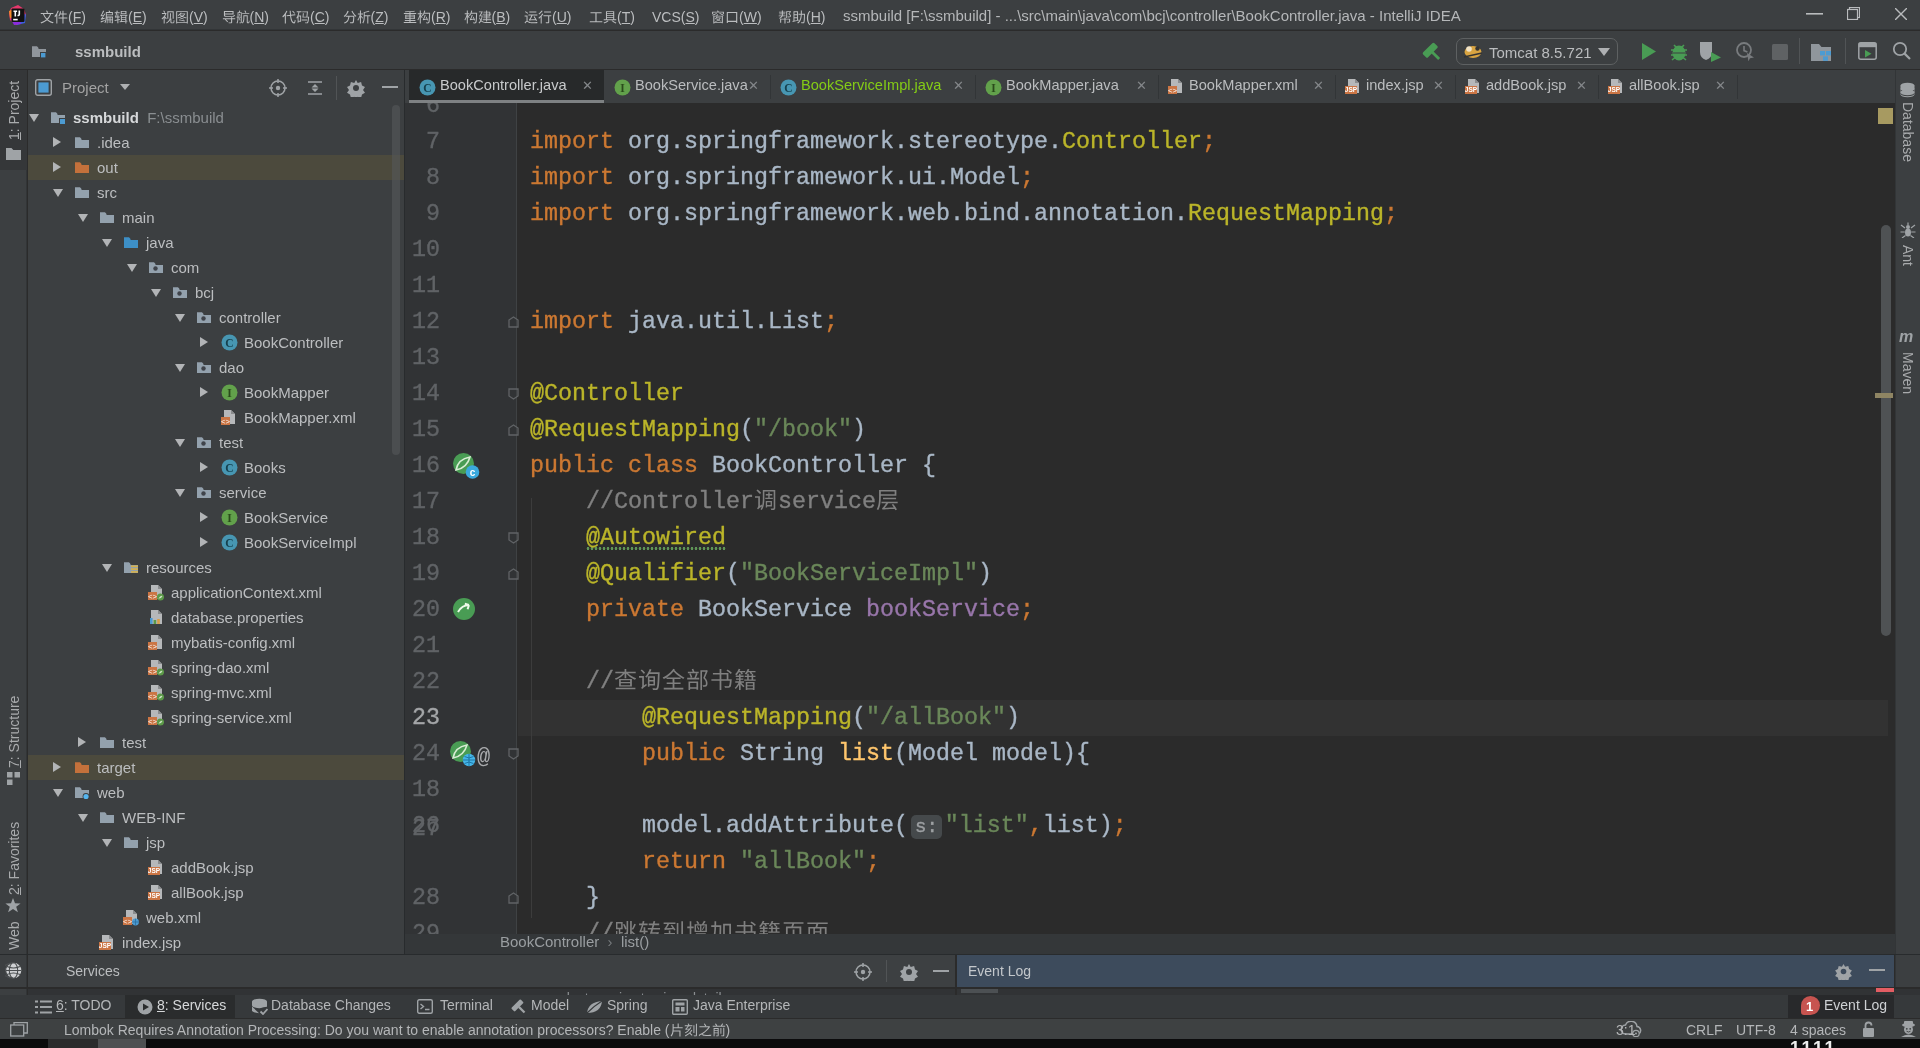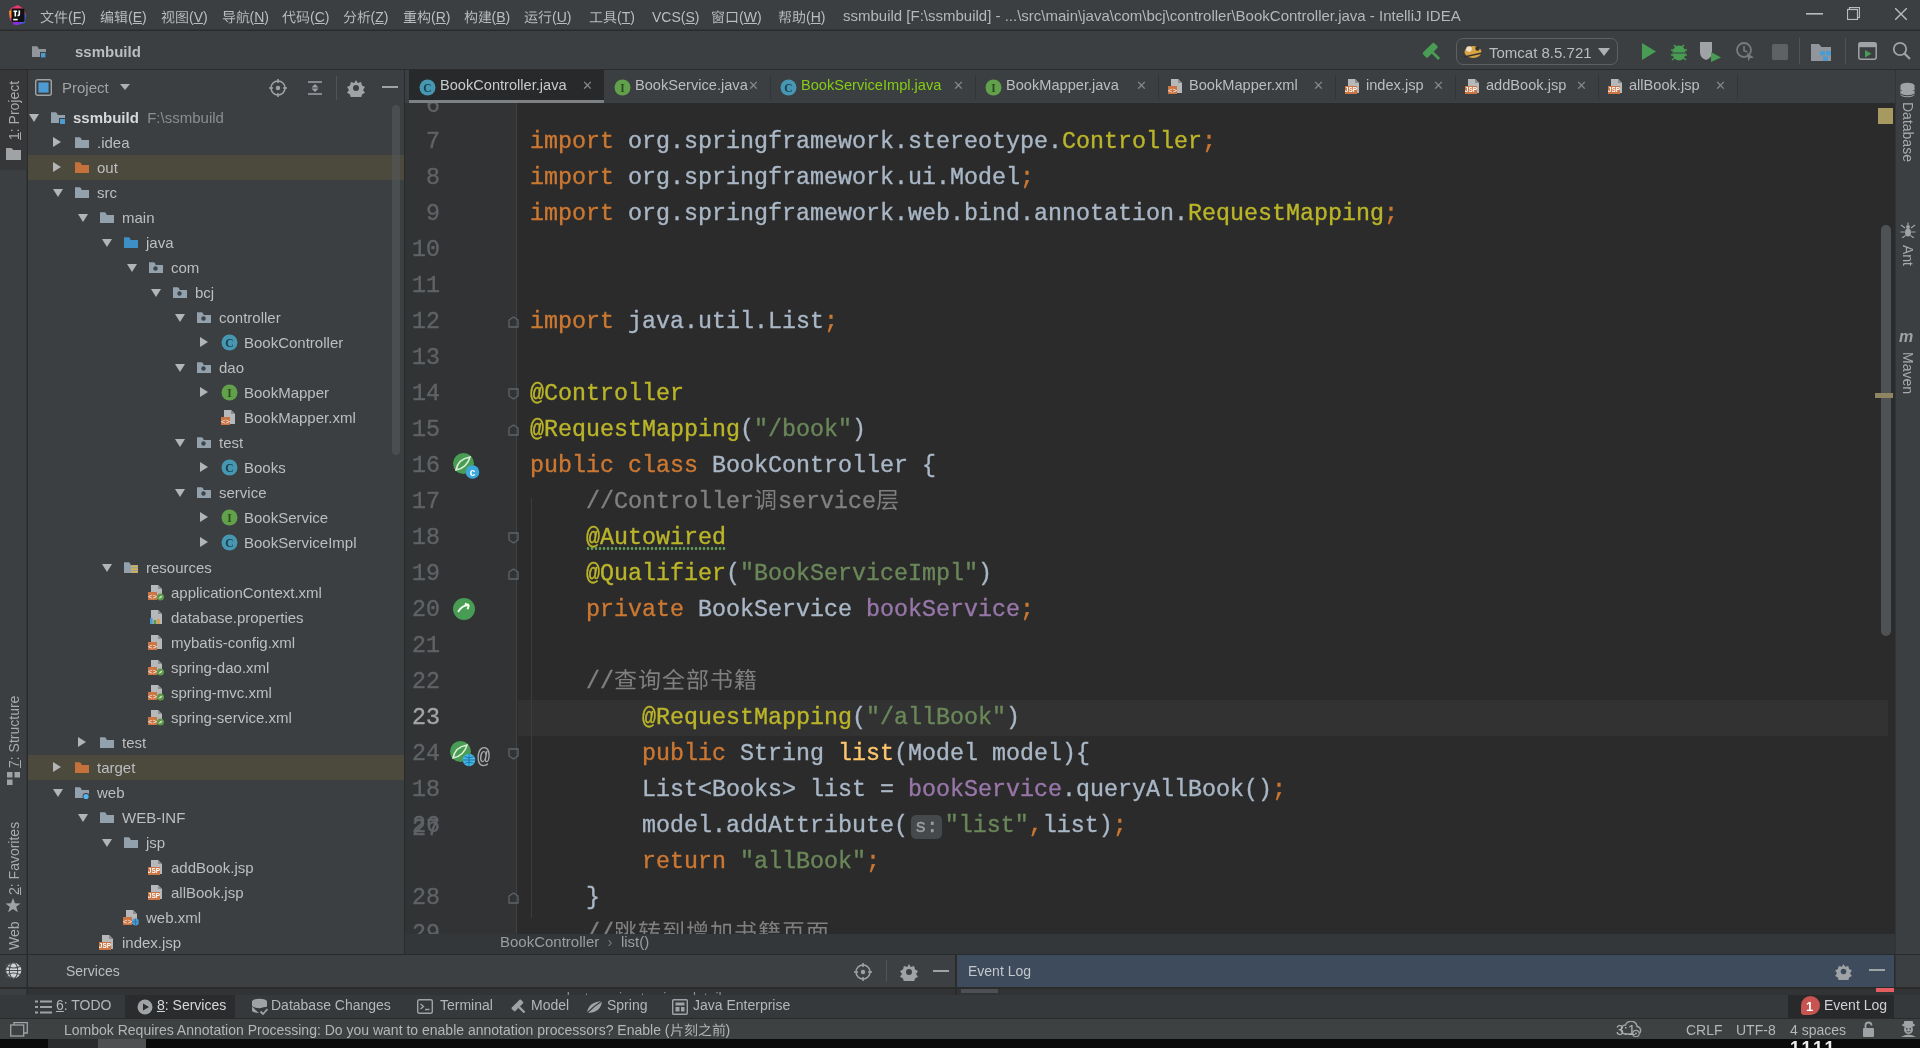--- a/index.html
+++ b/index.html
@@ -513,21 +513,20 @@
           <path fill="currentColor" d="M133 -792H209V-499Q209 -437 205 -362Q201 -287 190 -209Q178 -131 156 -58Q134 16 98 78Q90 72 78 65Q66 57 53 50Q41 43 31 40Q66 -18 86 -88Q107 -157 117 -229Q127 -301 130 -370Q133 -439 133 -499ZM185 -792H886V-542H185V-607H811V-727H185ZM304 -456H873V-389H304ZM239 -284H943V-218H239ZM686 -162 751 -189Q779 -151 809 -106Q840 -61 867 -18Q894 25 911 55L842 89Q826 57 800 14Q774 -29 744 -76Q714 -122 686 -162ZM288 64Q286 56 281 44Q276 31 271 17Q266 3 261 -6Q274 -9 288 -21Q303 -33 320 -52Q328 -61 345 -82Q361 -103 382 -132Q403 -160 423 -194Q444 -228 462 -262L546 -239Q516 -190 481 -142Q446 -94 410 -51Q373 -9 338 24V26Q338 26 330 30Q322 34 313 40Q303 45 296 52Q288 58 288 64ZM288 64 286 9 334 -15 815 -44Q818 -29 822 -12Q827 6 830 17Q692 26 599 33Q506 39 449 44Q392 48 360 52Q329 55 313 58Q298 60 288 64Z"></path>
         </svg></span></div>
     <div class="abs mono" style="left:125px;top:417px">&nbsp;&nbsp;&nbsp;&nbsp;<span class="ann wavy">@Autowired</span></div>
     <div class="abs mono" style="left:125px;top:453px">&nbsp;&nbsp;&nbsp;&nbsp;<span class="ann">@Qualifier</span><span class="pl">(</span><span class="str">"BookServiceImpl"</span><span class="pl">)</span></div>
     <div class="abs mono" style="left:125px;top:489px">&nbsp;&nbsp;&nbsp;&nbsp;<span class="kw">private</span><span class="pl"> BookService </span><span class="fld">bookService</span><span class="kw">;</span></div>
     <div class="abs mono" style="left:125px;top:561px"><span class="com">&nbsp;&nbsp;&nbsp;&nbsp;//<svg class="cjk" style="width:144px;height:23.7px" viewBox="0 -880 6261 1030">
           <path fill="currentColor" d="M295 -218V-134H700V-218ZM295 -352V-270H700V-352ZM221 -406H778V-80H221ZM57 -713H944V-647H57ZM460 -840H534V-437H460ZM417 -693 479 -668Q446 -620 401 -575Q356 -529 303 -490Q251 -450 196 -418Q140 -386 85 -364Q80 -374 71 -385Q62 -395 53 -406Q44 -417 36 -424Q89 -443 144 -471Q199 -500 250 -536Q301 -571 344 -611Q387 -651 417 -693ZM576 -693Q606 -652 650 -613Q693 -574 745 -540Q797 -506 853 -478Q909 -451 964 -434Q956 -427 946 -416Q937 -405 928 -394Q920 -382 914 -372Q858 -393 802 -424Q746 -455 693 -494Q640 -532 595 -577Q549 -621 515 -668ZM74 -20H930V48H74Z M1158 -775 1209 -819Q1234 -797 1261 -770Q1287 -744 1311 -719Q1335 -693 1349 -672L1295 -622Q1281 -643 1258 -669Q1235 -696 1208 -724Q1182 -752 1158 -775ZM1218 40 1204 -31 1224 -62 1404 -192Q1408 -177 1416 -158Q1424 -139 1429 -129Q1366 -81 1326 -51Q1287 -22 1265 -4Q1244 13 1234 23Q1224 32 1218 40ZM1086 -527H1272V-454H1086ZM1218 40Q1215 31 1208 19Q1201 6 1193 -6Q1186 -18 1179 -24Q1192 -34 1210 -56Q1227 -78 1227 -111V-527H1300V-47Q1300 -47 1291 -41Q1283 -34 1271 -24Q1259 -15 1247 -3Q1234 9 1226 20Q1218 31 1218 40ZM1550 -840 1627 -820Q1602 -751 1569 -684Q1536 -618 1498 -560Q1460 -501 1420 -457Q1413 -464 1401 -474Q1390 -483 1377 -492Q1365 -501 1355 -506Q1397 -547 1433 -601Q1470 -654 1499 -715Q1529 -777 1550 -840ZM1533 -690H1935V-621H1498ZM1911 -690H1984Q1984 -690 1984 -683Q1984 -675 1984 -666Q1984 -656 1983 -650Q1978 -473 1972 -350Q1966 -228 1958 -149Q1951 -71 1940 -29Q1929 14 1914 33Q1898 55 1880 63Q1862 72 1836 74Q1811 77 1772 77Q1733 76 1692 74Q1691 58 1685 37Q1679 16 1669 1Q1714 5 1752 5Q1790 6 1807 6Q1822 6 1831 3Q1840 -0 1848 -10Q1860 -24 1870 -66Q1879 -107 1887 -184Q1894 -261 1900 -382Q1906 -502 1911 -674ZM1518 -353H1753V-292H1518ZM1523 -523H1783V-122H1523V-184H1715V-460H1523ZM1473 -523H1542V-61H1473Z M2290 -248H2896V-181H2290ZM2284 -471H2896V-404H2284ZM2163 -16H3016V52H2163ZM2548 -443H2626V22H2548ZM2580 -851 2646 -820Q2590 -735 2514 -656Q2437 -578 2348 -513Q2259 -448 2165 -401Q2157 -416 2142 -433Q2127 -450 2113 -462Q2205 -504 2293 -565Q2381 -625 2455 -699Q2530 -772 2580 -851ZM2608 -819Q2704 -701 2819 -615Q2935 -529 3064 -460Q3050 -449 3035 -431Q3020 -413 3012 -397Q2925 -449 2844 -506Q2764 -564 2690 -633Q2616 -701 2546 -787Z M3757 -787H4016V-718H3825V78H3757ZM4001 -787H4016L4027 -790L4079 -757Q4052 -687 4019 -607Q3986 -527 3955 -457Q4022 -386 4044 -326Q4066 -267 4066 -215Q4066 -171 4056 -137Q4045 -102 4021 -85Q4009 -77 3993 -72Q3977 -67 3959 -65Q3940 -63 3917 -63Q3895 -63 3873 -64Q3872 -78 3867 -99Q3862 -120 3853 -135Q3874 -133 3894 -132Q3914 -132 3930 -132Q3941 -133 3952 -136Q3962 -138 3971 -143Q3985 -152 3991 -174Q3997 -196 3996 -222Q3996 -268 3973 -324Q3949 -380 3881 -448Q3898 -487 3915 -530Q3933 -573 3949 -616Q3965 -658 3978 -697Q3992 -735 4001 -764ZM3211 -722H3683V-654H3211ZM3181 -452H3705V-383H3181ZM3272 -628 3336 -645Q3359 -605 3377 -557Q3396 -510 3403 -475L3334 -455Q3328 -491 3310 -539Q3292 -587 3272 -628ZM3564 -648 3639 -631Q3625 -596 3609 -557Q3594 -519 3578 -484Q3563 -449 3548 -422L3484 -439Q3499 -467 3514 -504Q3529 -541 3542 -579Q3555 -617 3564 -648ZM3279 -42H3621V26H3279ZM3239 -291H3659V66H3585V-223H3310V73H3239ZM3377 -826 3444 -844Q3461 -813 3477 -775Q3493 -737 3501 -711L3429 -688Q3423 -715 3408 -754Q3393 -793 3377 -826Z M5043 -395H5120Q5120 -395 5119 -388Q5119 -382 5118 -374Q5118 -367 5117 -361Q5110 -261 5101 -198Q5093 -134 5082 -100Q5072 -65 5056 -50Q5041 -34 5023 -27Q5004 -21 4978 -19Q4955 -18 4913 -18Q4871 -19 4825 -21Q4824 -38 4817 -58Q4811 -79 4800 -94Q4847 -89 4890 -88Q4933 -87 4951 -87Q4967 -87 4976 -89Q4985 -91 4993 -97Q5005 -107 5013 -139Q5022 -170 5029 -230Q5037 -290 5043 -384ZM4592 -837H4668V79H4592ZM4891 -760 4936 -810Q4967 -790 5003 -766Q5039 -741 5072 -717Q5105 -693 5125 -674L5078 -617Q5059 -637 5027 -662Q4995 -687 4959 -713Q4924 -739 4891 -760ZM4234 -395H5075V-323H4234ZM4300 -665H4974V-348H4900V-592H4300Z M5292 -550H5637V-493H5292ZM5685 -545H6150V-489H5685ZM5664 -382H6158V-323H5664ZM5767 -2H6073V51H5767ZM5767 -134H6073V-83H5767ZM5307 -426H5623V-370H5307ZM5272 -301H5650V-244H5272ZM5435 -626H5506V82H5435ZM5790 -627H5859V-345H5790ZM5982 -627H6052V-345H5982ZM5728 -267H6111V78H6039V-213H5797V82H5728ZM5502 -259Q5514 -249 5537 -226Q5561 -203 5588 -176Q5615 -148 5638 -125Q5661 -101 5671 -90L5628 -38Q5615 -54 5593 -80Q5570 -106 5545 -134Q5519 -162 5496 -186Q5473 -210 5459 -224ZM5435 -277 5483 -248Q5463 -199 5431 -146Q5398 -93 5361 -45Q5325 2 5289 36Q5282 24 5271 8Q5259 -8 5248 -18Q5283 -46 5318 -89Q5354 -132 5385 -182Q5416 -231 5435 -277ZM5407 -753H5704V-690H5407ZM5787 -754H6153V-691H5787ZM5423 -845 5495 -825Q5477 -776 5450 -729Q5424 -682 5392 -641Q5361 -600 5329 -569Q5321 -576 5310 -584Q5299 -592 5287 -600Q5275 -608 5266 -613Q5316 -656 5357 -716Q5398 -777 5423 -845ZM5811 -841 5885 -824Q5863 -755 5826 -693Q5789 -631 5748 -588Q5741 -595 5730 -603Q5718 -611 5706 -619Q5694 -627 5684 -631Q5727 -670 5760 -725Q5793 -780 5811 -841ZM5484 -711 5547 -733Q5564 -706 5582 -673Q5599 -641 5606 -617L5540 -592Q5534 -616 5518 -649Q5502 -683 5484 -711ZM5891 -716 5952 -738Q5968 -716 5984 -688Q5999 -660 6006 -640L5942 -613Q5936 -634 5921 -663Q5906 -692 5891 -716Z"></path>
         </svg></span></div>
     <div class="abs mono" style="left:125px;top:597px">&nbsp;&nbsp;&nbsp;&nbsp;&nbsp;&nbsp;&nbsp;&nbsp;<span class="ann">@RequestMapping</span><span class="pl">(</span><span class="str">"/allBook"</span><span class="pl">)</span></div>
     <div class="abs mono" style="left:125px;top:633px">&nbsp;&nbsp;&nbsp;&nbsp;&nbsp;&nbsp;&nbsp;&nbsp;<span class="kw">public</span><span class="pl"> String </span><span class="dec">list</span><span class="pl">(Model model){</span></div>
-    <div class="abs mono" style="left:125px;top:669px">&nbsp;&nbsp;&nbsp;&nbsp;&nbsp;&nbsp;&nbsp;&nbsp;<span class="pl">List&lt;Books&gt; list = </span><span class="fld">bookService</span><span class="pl">.queryAllBook()</span><span class="kw">;</span></div>
     <div class="abs mono" style="left:125px;top:705px">&nbsp;&nbsp;&nbsp;&nbsp;&nbsp;&nbsp;&nbsp;&nbsp;<span class="pl">model.addAttribute(</span><span style="background:#45494b;border-radius:5px;color:#9da0a3;font-size:19px;padding:1px 4px;margin:0 3px">s:</span><span class="str">"list"</span><span class="kw">,</span><span class="pl">list)</span><span class="kw">;</span></div>
     <div class="abs mono" style="left:125px;top:741px">&nbsp;&nbsp;&nbsp;&nbsp;&nbsp;&nbsp;&nbsp;&nbsp;<span class="kw">return </span><span class="str">"allBook"</span><span class="kw">;</span></div>
     <div class="abs mono" style="left:125px;top:777px">&nbsp;&nbsp;&nbsp;&nbsp;<span class="pl">}</span></div>
     <div class="abs mono" style="left:125px;top:813px"><span class="com">&nbsp;&nbsp;&nbsp;&nbsp;//<svg class="cjk" style="width:216px;height:23.7px" viewBox="0 -880 9391 1030">
           <path fill="currentColor" d="M89 -404H145V-38H89ZM150 -725V-547H311V-725ZM87 -789H376V-483H87ZM209 -509H272V-57H209ZM35 -52Q80 -62 139 -76Q197 -90 263 -107Q329 -123 395 -140L404 -75Q311 -51 218 -26Q125 -2 52 18ZM245 -357H380V-290H245ZM701 -841H772V-48Q772 -20 777 -12Q782 -4 799 -4Q805 -4 821 -4Q838 -4 855 -4Q873 -4 879 -4Q894 -4 899 -27Q904 -51 906 -119Q918 -110 936 -101Q954 -92 969 -89Q964 -5 947 30Q930 65 884 65Q878 65 865 65Q851 65 836 65Q820 65 807 65Q794 65 788 65Q754 65 735 55Q716 46 709 21Q701 -3 701 -48ZM390 -681 448 -707Q470 -674 489 -636Q508 -598 522 -561Q535 -524 542 -494L478 -465Q473 -496 460 -533Q447 -571 428 -610Q410 -648 390 -681ZM359 -236Q397 -258 451 -291Q504 -325 560 -362L580 -307Q534 -270 488 -235Q442 -200 401 -168ZM883 -715 953 -680Q934 -644 912 -604Q890 -564 868 -526Q846 -488 826 -460L772 -488Q791 -518 812 -558Q832 -598 852 -639Q871 -680 883 -715ZM739 -343 787 -390Q818 -366 853 -337Q887 -308 918 -280Q949 -252 968 -231L918 -178Q900 -200 870 -229Q839 -258 805 -288Q771 -318 739 -343ZM546 -841H615V-417Q615 -350 609 -280Q602 -209 582 -141Q561 -74 518 -16Q475 41 401 82Q396 74 388 64Q380 54 370 44Q361 33 353 27Q422 -7 462 -58Q502 -109 519 -170Q537 -231 542 -295Q546 -358 546 -417Z M1089 -723H1460V-653H1089ZM1287 -567H1359V76H1287ZM1083 -167Q1134 -175 1201 -186Q1267 -197 1341 -210Q1416 -223 1490 -236L1494 -171Q1389 -150 1285 -130Q1181 -109 1099 -94ZM1124 -332Q1123 -339 1119 -351Q1115 -364 1110 -376Q1106 -389 1101 -398Q1114 -401 1126 -423Q1138 -446 1151 -478Q1158 -495 1170 -531Q1183 -568 1198 -618Q1213 -668 1227 -725Q1241 -783 1250 -840L1324 -825Q1306 -744 1281 -663Q1256 -581 1227 -507Q1199 -432 1169 -373V-371Q1169 -371 1162 -367Q1155 -363 1147 -357Q1138 -350 1131 -344Q1124 -337 1124 -332ZM1124 -332V-394L1165 -414H1462V-346H1198Q1172 -346 1151 -342Q1131 -338 1124 -332ZM1606 -348H1905V-278H1606ZM1887 -348H1900L1911 -353L1964 -327Q1936 -286 1902 -237Q1867 -188 1830 -139Q1793 -89 1758 -45L1693 -74Q1728 -117 1764 -167Q1801 -217 1834 -262Q1866 -308 1887 -340ZM1575 -131 1623 -179Q1674 -149 1728 -113Q1781 -78 1827 -42Q1874 -6 1903 23L1854 81Q1825 51 1778 13Q1732 -24 1679 -62Q1626 -101 1575 -131ZM1719 -840 1793 -830Q1777 -763 1756 -689Q1736 -614 1715 -538Q1694 -463 1674 -396Q1654 -328 1637 -278H1556Q1575 -331 1597 -401Q1619 -470 1641 -546Q1663 -623 1683 -699Q1703 -774 1719 -840ZM1508 -723H1966V-653H1508ZM1470 -535H2002V-464H1470Z M2184 -318H2652V-251H2184ZM2381 -425H2452V-38H2381ZM2149 -42Q2212 -52 2296 -67Q2380 -81 2474 -98Q2568 -116 2662 -133L2666 -67Q2577 -50 2487 -32Q2397 -14 2315 1Q2232 17 2166 30ZM2158 -774H2672V-708H2158ZM2466 -643 2521 -675Q2549 -641 2578 -602Q2608 -563 2633 -526Q2658 -489 2672 -460L2615 -422Q2601 -451 2576 -489Q2552 -528 2523 -568Q2494 -609 2466 -643ZM2728 -754H2798V-148H2728ZM2926 -824H2999V-37Q2999 -2 2990 16Q2981 35 2958 44Q2935 53 2895 56Q2856 59 2801 59Q2799 43 2790 21Q2782 -1 2773 -16Q2817 -15 2854 -15Q2891 -14 2904 -15Q2917 -15 2922 -20Q2926 -24 2926 -37ZM2206 -439Q2204 -447 2200 -460Q2196 -473 2191 -487Q2186 -500 2181 -510Q2193 -512 2205 -524Q2217 -536 2229 -554Q2238 -566 2258 -598Q2278 -629 2299 -671Q2321 -714 2338 -758L2411 -728Q2389 -683 2363 -638Q2337 -593 2308 -552Q2280 -512 2252 -480V-478Q2252 -478 2245 -474Q2238 -471 2229 -465Q2220 -459 2213 -452Q2206 -445 2206 -439ZM2206 -439 2205 -493 2244 -517 2580 -546Q2587 -531 2596 -515Q2605 -499 2612 -487Q2510 -477 2441 -470Q2371 -463 2329 -459Q2286 -455 2261 -451Q2237 -448 2225 -445Q2213 -443 2206 -439Z M3184 -596H3462V-526H3184ZM3291 -828H3361V-158H3291ZM3172 -129Q3227 -147 3304 -176Q3382 -204 3462 -234L3476 -166Q3403 -137 3329 -108Q3256 -79 3196 -55ZM3573 -811 3635 -838Q3657 -812 3678 -781Q3699 -750 3709 -727L3643 -695Q3633 -719 3613 -752Q3593 -784 3573 -811ZM3907 -842 3984 -815Q3958 -777 3930 -736Q3902 -696 3878 -668L3820 -691Q3835 -712 3851 -738Q3868 -765 3882 -792Q3897 -820 3907 -842ZM3742 -670H3800V-393H3742ZM3601 -159H3959V-103H3601ZM3599 -29H3958V29H3599ZM3555 -300H3990V77H3919V-243H3625V77H3555ZM3566 -641V-417H3973V-641ZM3504 -695H4038V-363H3504ZM3597 -596 3639 -612Q3663 -580 3683 -540Q3703 -500 3710 -471L3665 -452Q3657 -481 3638 -522Q3619 -562 3597 -596ZM3900 -612 3951 -592Q3929 -555 3905 -516Q3881 -477 3860 -449L3821 -466Q3834 -486 3849 -512Q3864 -537 3878 -564Q3891 -590 3900 -612Z M4779 -81H5051V-9H4779ZM4227 -651H4611V-577H4227ZM4745 -716H5087V57H5012V-643H4818V65H4745ZM4592 -651H4664Q4664 -651 4664 -643Q4664 -636 4664 -627Q4664 -617 4664 -612Q4661 -445 4658 -331Q4655 -217 4650 -144Q4645 -72 4638 -33Q4630 6 4618 22Q4604 41 4589 50Q4574 58 4552 61Q4531 64 4499 64Q4466 63 4433 61Q4432 44 4426 23Q4421 2 4411 -14Q4446 -11 4476 -11Q4506 -10 4519 -10Q4530 -9 4538 -13Q4546 -16 4552 -26Q4561 -37 4567 -74Q4573 -110 4578 -180Q4582 -250 4586 -361Q4589 -473 4592 -633ZM4369 -827H4443Q4442 -688 4438 -556Q4434 -424 4417 -306Q4400 -188 4363 -89Q4326 9 4260 81Q4254 72 4244 62Q4234 53 4223 44Q4212 35 4202 29Q4252 -23 4284 -93Q4315 -163 4333 -247Q4351 -330 4358 -424Q4366 -519 4368 -620Q4369 -722 4369 -827Z M6087 -395H6163Q6163 -395 6163 -388Q6162 -382 6162 -374Q6161 -367 6160 -361Q6153 -261 6145 -198Q6136 -134 6126 -100Q6115 -65 6100 -50Q6085 -34 6066 -27Q6048 -21 6022 -19Q5998 -18 5956 -18Q5915 -19 5869 -21Q5868 -38 5861 -58Q5854 -79 5843 -94Q5891 -89 5934 -88Q5977 -87 5994 -87Q6010 -87 6019 -89Q6029 -91 6037 -97Q6048 -107 6057 -139Q6065 -170 6073 -230Q6080 -290 6086 -384ZM5636 -837H5712V79H5636ZM5935 -760 5979 -810Q6011 -790 6047 -766Q6083 -741 6115 -717Q6148 -693 6169 -674L6122 -617Q6102 -637 6070 -662Q6038 -687 6003 -713Q5967 -739 5935 -760ZM5278 -395H6119V-323H5278ZM5343 -665H6018V-348H5943V-592H5343Z M6335 -550H6680V-493H6335ZM6728 -545H7193V-489H6728ZM6708 -382H7202V-323H6708ZM6811 -2H7116V51H6811ZM6811 -134H7116V-83H6811ZM6350 -426H6666V-370H6350ZM6315 -301H6694V-244H6315ZM6478 -626H6549V82H6478ZM6833 -627H6903V-345H6833ZM7026 -627H7096V-345H7026ZM6772 -267H7154V78H7082V-213H6841V82H6772ZM6545 -259Q6557 -249 6581 -226Q6604 -203 6632 -176Q6659 -148 6681 -125Q6704 -101 6714 -90L6672 -38Q6658 -54 6636 -80Q6614 -106 6588 -134Q6562 -162 6540 -186Q6517 -210 6503 -224ZM6478 -277 6527 -248Q6506 -199 6474 -146Q6442 -93 6405 -45Q6368 2 6332 36Q6326 24 6314 8Q6303 -8 6291 -18Q6326 -46 6362 -89Q6397 -132 6428 -182Q6459 -231 6478 -277ZM6451 -753H6748V-690H6451ZM6831 -754H7196V-691H6831ZM6466 -845 6539 -825Q6520 -776 6494 -729Q6467 -682 6436 -641Q6405 -600 6372 -569Q6365 -576 6354 -584Q6342 -592 6330 -600Q6318 -608 6309 -613Q6359 -656 6401 -716Q6442 -777 6466 -845ZM6854 -841 6928 -824Q6906 -755 6870 -693Q6833 -631 6791 -588Q6785 -595 6773 -603Q6762 -611 6750 -619Q6738 -627 6728 -631Q6770 -670 6803 -725Q6836 -780 6854 -841ZM6528 -711 6591 -733Q6608 -706 6625 -673Q6642 -641 6650 -617L6584 -592Q6577 -616 6561 -649Q6545 -683 6528 -711ZM6934 -716 6996 -738Q7012 -716 7027 -688Q7043 -660 7049 -640L6985 -613Q6979 -634 6965 -663Q6950 -692 6934 -716Z M7378 -785H8239V-715H7378ZM7763 -749 7849 -736Q7829 -691 7807 -644Q7785 -597 7766 -564L7699 -577Q7711 -601 7723 -632Q7735 -662 7746 -693Q7757 -724 7763 -749ZM7768 -462H7846V-280Q7846 -239 7836 -198Q7827 -157 7801 -118Q7775 -80 7725 -44Q7676 -8 7597 23Q7517 54 7400 80Q7396 72 7388 61Q7381 50 7372 38Q7363 26 7355 19Q7466 -3 7541 -30Q7615 -57 7661 -88Q7706 -119 7730 -151Q7753 -183 7761 -216Q7768 -249 7768 -281ZM7850 -110 7893 -161Q7936 -142 7984 -119Q8031 -96 8078 -71Q8125 -46 8166 -21Q8207 3 8236 23L8189 83Q8162 62 8122 37Q8082 12 8035 -14Q7988 -40 7941 -65Q7893 -90 7850 -110ZM7476 -595H8143V-130H8064V-525H7552V-128H7476Z M8703 -395H8978V-334H8703ZM8703 -221H8980V-160H8703ZM8498 -43H9204V27H8498ZM8451 -576H9244V80H9168V-506H8524V80H8451ZM8668 -533H8737V-10H8668ZM8948 -533H9017V-13H8948ZM8798 -741 8885 -720Q8870 -670 8854 -617Q8838 -564 8823 -526L8755 -546Q8763 -573 8772 -607Q8780 -641 8787 -676Q8795 -712 8798 -741ZM8406 -774H9293V-702H8406Z"></path>
         </svg></span></div>
     <div class="abs mono" style="left:0px;top:-15px;width:35px;text-align:right;color:#606366">6</div>
     <div class="abs mono" style="left:0px;top:21px;width:35px;text-align:right;color:#606366">7</div>
     <div class="abs mono" style="left:0px;top:57px;width:35px;text-align:right;color:#606366">8</div>
     <div class="abs mono" style="left:0px;top:93px;width:35px;text-align:right;color:#606366">9</div>

